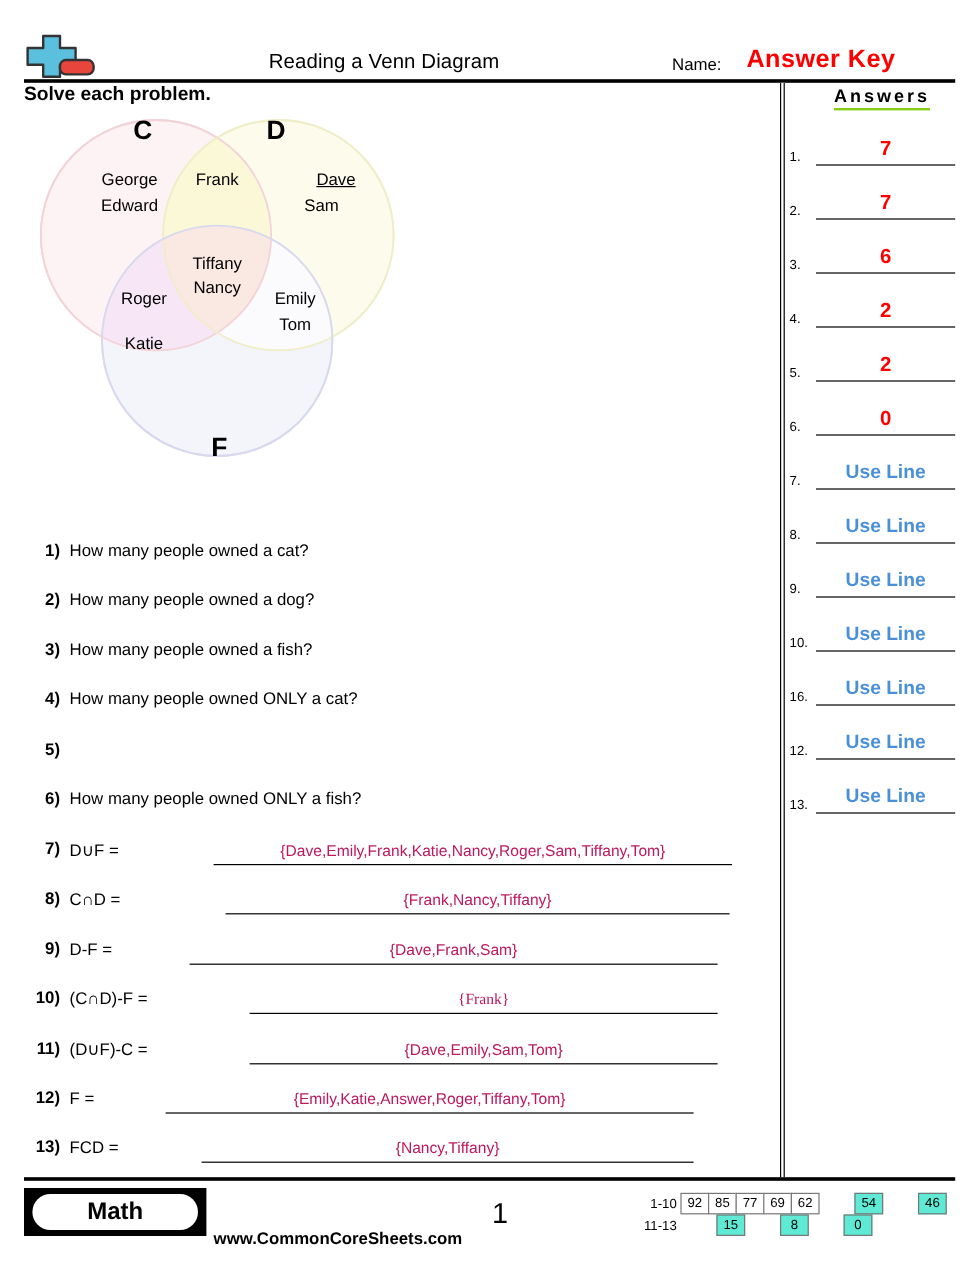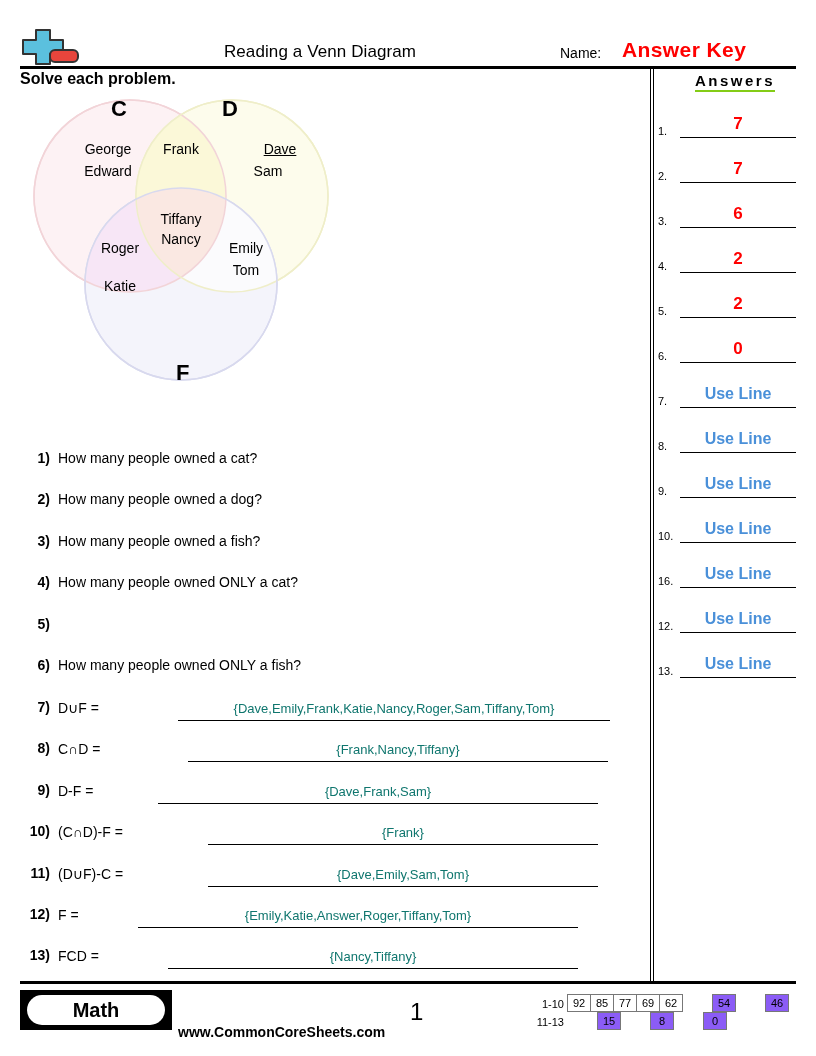--- a/index.html
+++ b/index.html
@@ -117,21 +117,21 @@
   .qf .q-expr {
     position: absolute; left: 38px; top: 1px;
     font-size: 14px; white-space: nowrap;
   }
   .qf .q-blank {
     position: absolute; top: 0; height: 22px;
     border-bottom: 1px solid #000;
     text-align: center;
   }
   .qf .q-ans {
-    font-size: 13px; color: #0f766e;
+    font-size: 13px; color: #be185d;
     line-height: 20px; white-space: nowrap;
   }
 
   
   .rule-bottom {
     position: absolute; left: 20px; top: 981px; width: 776px; height: 3px;
     background: #000;
   }
   .math-badge {
     position: absolute; left: 20px; top: 990px; width: 152px; height: 40px;
@@ -164,21 +164,21 @@
   }
   .score-cell {
     width: 24px; height: 18px;
     border: 1px solid #777;
     margin-left: -1px; margin-top: -1px;
     font-size: 11px; line-height: 16px;
     text-align: center;
     background: #fff;
     font-family: "Liberation Sans", sans-serif;
   }
-  .score-cell.shaded { background: #8b5cf6; margin-left: 29px; }
+  .score-cell.shaded { background: #5eead4; margin-left: 29px; }
 </style>
 </head>
 <body>
 
 <div class="header">
   <div class="logo">
     <svg width="62" height="42" viewBox="0 0 62 42">
       <path d="M16 6 h14 v10 h13 v14 h-13 v10 h-14 v-10 h-13 v-14 h13 z" fill="#5bc0de" stroke="#333" stroke-width="2" stroke-linejoin="round"></path>
       <rect x="30" y="26" width="28" height="12" rx="5" fill="#e8453c" stroke="#333" stroke-width="2"></rect>
     </svg>
@@ -371,21 +371,21 @@
       <span class="q-blank" style="left: 168px; width: 420px;"><span class="q-ans">{Frank,Nancy,Tiffany}</span></span>
     </div>
     <div class="q qf" style="top: 782px;">
       <span class="q-num">9)</span>
       <span class="q-expr">D-F =</span>
       <span class="q-blank" style="left: 138px; width: 440px;"><span class="q-ans">{Dave,Frank,Sam}</span></span>
     </div>
     <div class="q qf" style="top: 823px;">
       <span class="q-num">10)</span>
       <span class="q-expr">(C∩D)-F =</span>
-      <span class="q-blank" style="left: 188px; width: 390px;"><span class="q-ans">{Frank}</span></span>
+      <span class="q-blank" style="left: 188px; width: 390px; font-family: Liberation Serif, serif;"><span class="q-ans">{Frank}</span></span>
     </div>
     <div class="q qf" style="top: 865px;">
       <span class="q-num">11)</span>
       <span class="q-expr">(D∪F)-C =</span>
       <span class="q-blank" style="left: 188px; width: 390px;"><span class="q-ans">{Dave,Emily,Sam,Tom}</span></span>
     </div>
     <div class="q qf" style="top: 906px;">
       <span class="q-num">12)</span>
       <span class="q-expr">F =</span>
       <span class="q-blank" style="left: 118px; width: 440px;"><span class="q-ans">{Emily,Katie,Answer,Roger,Tiffany,Tom}</span></span>

